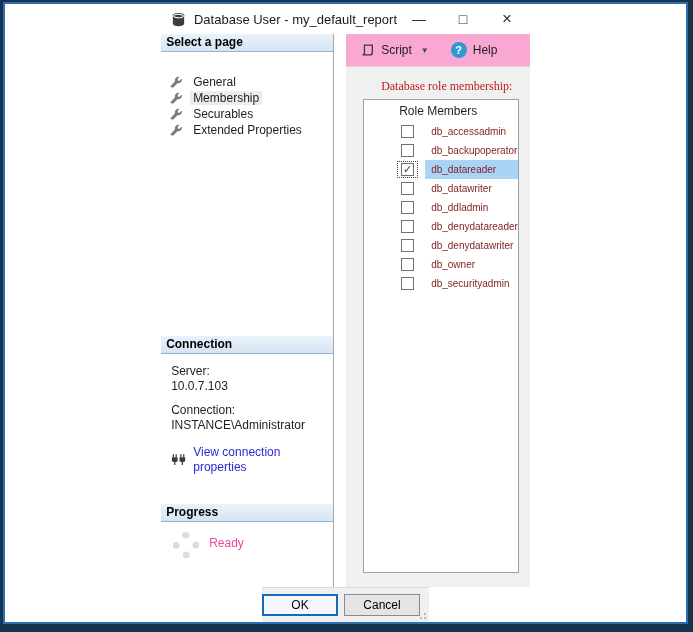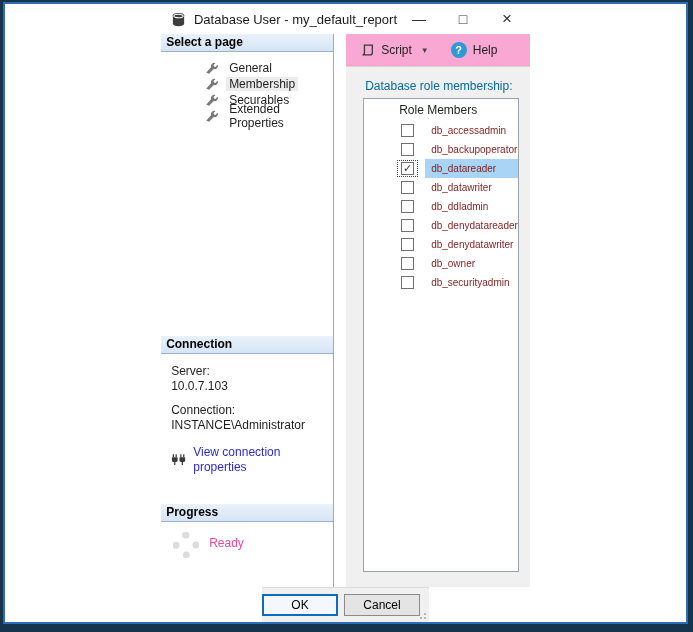--- a/index.html
+++ b/index.html
@@ -10,21 +10,21 @@
   .titlebar{height:30px;flex:0 0 30px;background:#ffffff;display:flex;align-items:center;padding-left:9px;}
   .titlebar .title{font-size:13px;color:#1a1a1a;margin-left:8px;}
   .win-controls{margin-left:auto;display:flex;height:100%;}
   .win-btn{width:44px;display:flex;align-items:center;justify-content:center;font-size:14px;color:#333;cursor:default;}
   .win-btn.close{font-size:17px;}
   
   .body{flex:1 1 auto;display:flex;min-height:0;gap:12px;}
   .sidebar{width:173px;flex:0 0 173px;background:#ffffff;border-right:1px solid #a7a7a7;display:flex;flex-direction:column;}
   .pane-header{height:18px;flex:0 0 18px;line-height:17px;padding-left:5px;font-size:12px;font-weight:bold;color:#000;
     background:linear-gradient(#eaf2fb,#d5e4f4);border-bottom:1px solid #9ab3cd;}
-  .pages{height:284px;flex:0 0 284px;padding-top:8px;margin-left:36px;}
+  .pages{height:284px;flex:0 0 284px;padding-top:22px;}
   .page-item{height:16px;display:flex;align-items:center;padding-left:8px;font-size:12px;color:#1e1e1e;cursor:default;}
   .page-item .wrench{width:14px;height:14px;margin-right:7px;flex:0 0 14px;}
   .page-item.selected .pi-label{background:#ececec;}
   .pi-label{padding:0 3px;line-height:14px;}
   .conn-area{height:150px;flex:0 0 150px;padding:10px 4px 0 10px;font-size:12px;color:#1e1e1e;line-height:15px;}
   .conn-group{margin-bottom:9px;}
   .conn-link-row{display:flex;align-items:center;margin-top:12px;}
   .plug-icon{width:16px;height:14px;margin-right:7px;}
   .conn-link{color:#2a2ad2;font-size:12px;cursor:pointer;}
   .progress-area{flex:1 1 auto;padding:8px 0 0 10px;display:flex;align-items:flex-start;}
@@ -33,21 +33,21 @@
   
   .main{flex:1 1 auto;display:flex;flex-direction:column;background:#f0f0f0;min-width:0;}
   .toolbar{height:33px;flex:0 0 33px;background:#f9a8d4;border-bottom:1px solid #d4d4d4;display:flex;align-items:center;padding-left:10px;}
   .tool-btn{display:flex;align-items:center;font-size:12px;color:#1e1e1e;cursor:default;padding:3px 4px;}
   .script-icon{width:15px;height:14px;margin-right:6px;}
   .dd-arrow{font-size:8px;color:#444;margin-left:9px;}
   .help-btn{margin-left:14px;}
   .help-icon{width:16px;height:16px;border-radius:50%;background:#2f99d4;color:#fff;font-weight:bold;font-size:11px;
     display:flex;align-items:center;justify-content:center;margin-right:6px;}
   .content{flex:1 1 auto;padding:12px 11px 0 17px;min-height:0;}
-  .content-label{font-size:12px;color:#0369a1;margin:0 0 5px 2px;}
+  .content-label{font-size:12px;color:#b91c1c;margin:0 0 5px 18px;font-family:Liberation Serif, serif;}
   .listbox{background:#ffffff;border:1px solid #9da2a8;height:474px;overflow:hidden;padding-left:28px;}
   .list-header{font-size:12px;color:#1e1e1e;padding:4px 0 4px 7px;}
   .role-row{height:19px;display:flex;align-items:center;padding-left:5px;cursor:default;}
   .cb-cell{width:21px;height:17px;display:flex;align-items:center;justify-content:center;margin-right:7px;flex:0 0 21px;}
   .checkbox{width:13px;height:13px;border:1px solid #707070;background:#fff;display:flex;align-items:center;justify-content:center;
     font-size:11px;line-height:11px;color:#3a3a3a;}
   .role-label{font-size:10px;color:#7f1d1d;flex:1 1 auto;height:100%;display:flex;align-items:center;padding-left:6px;}
   .role-row.checked .role-label{background:#a9d4f5;}
   .role-row.checked .cb-cell{outline:1px dotted #444;outline-offset:-1px;}
   

